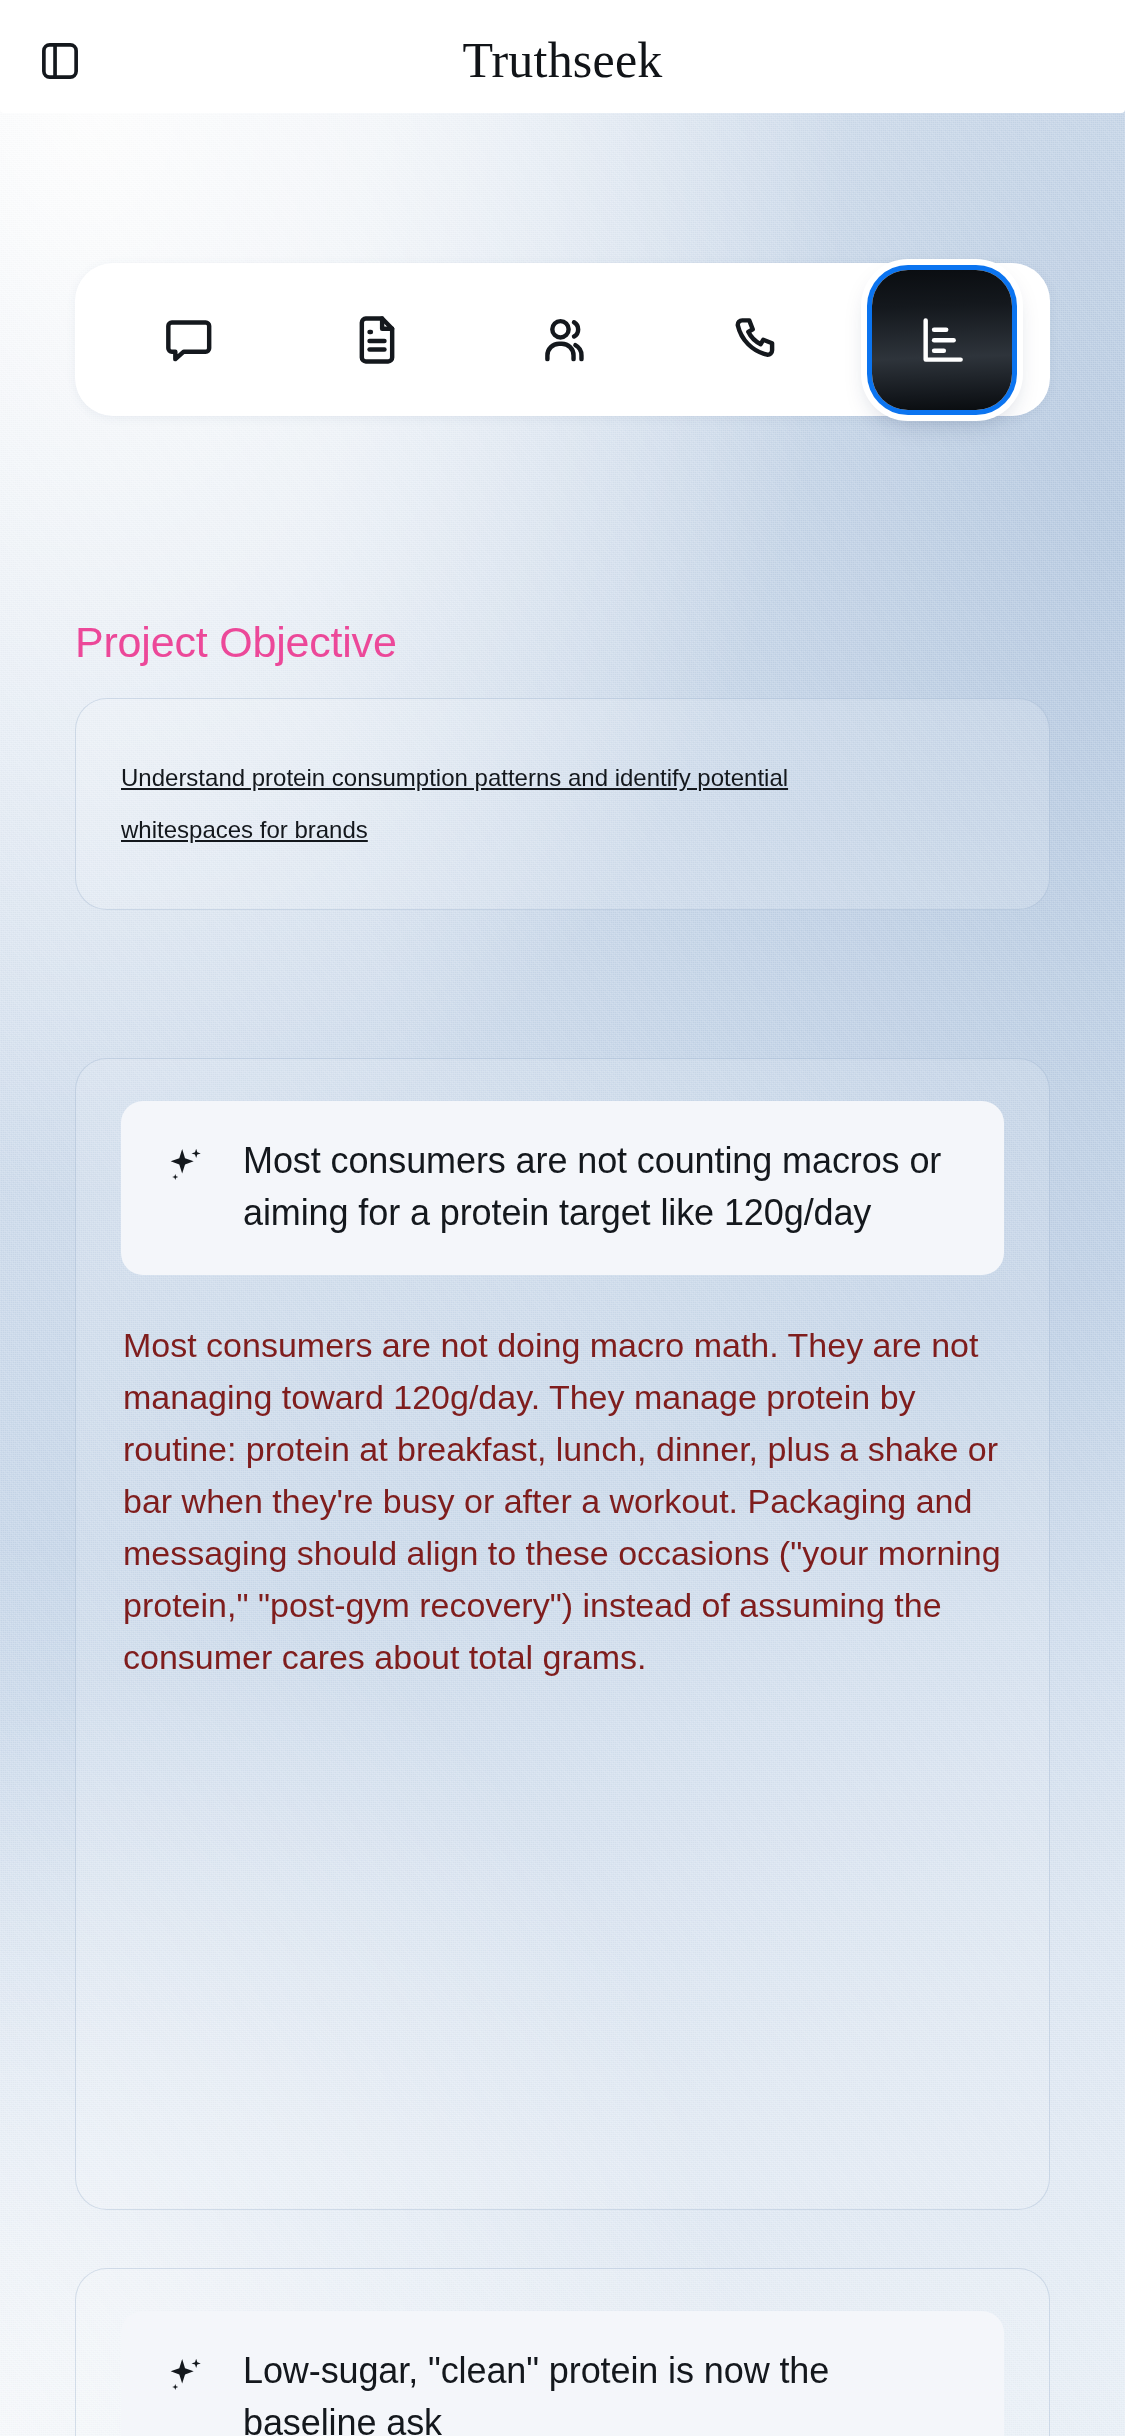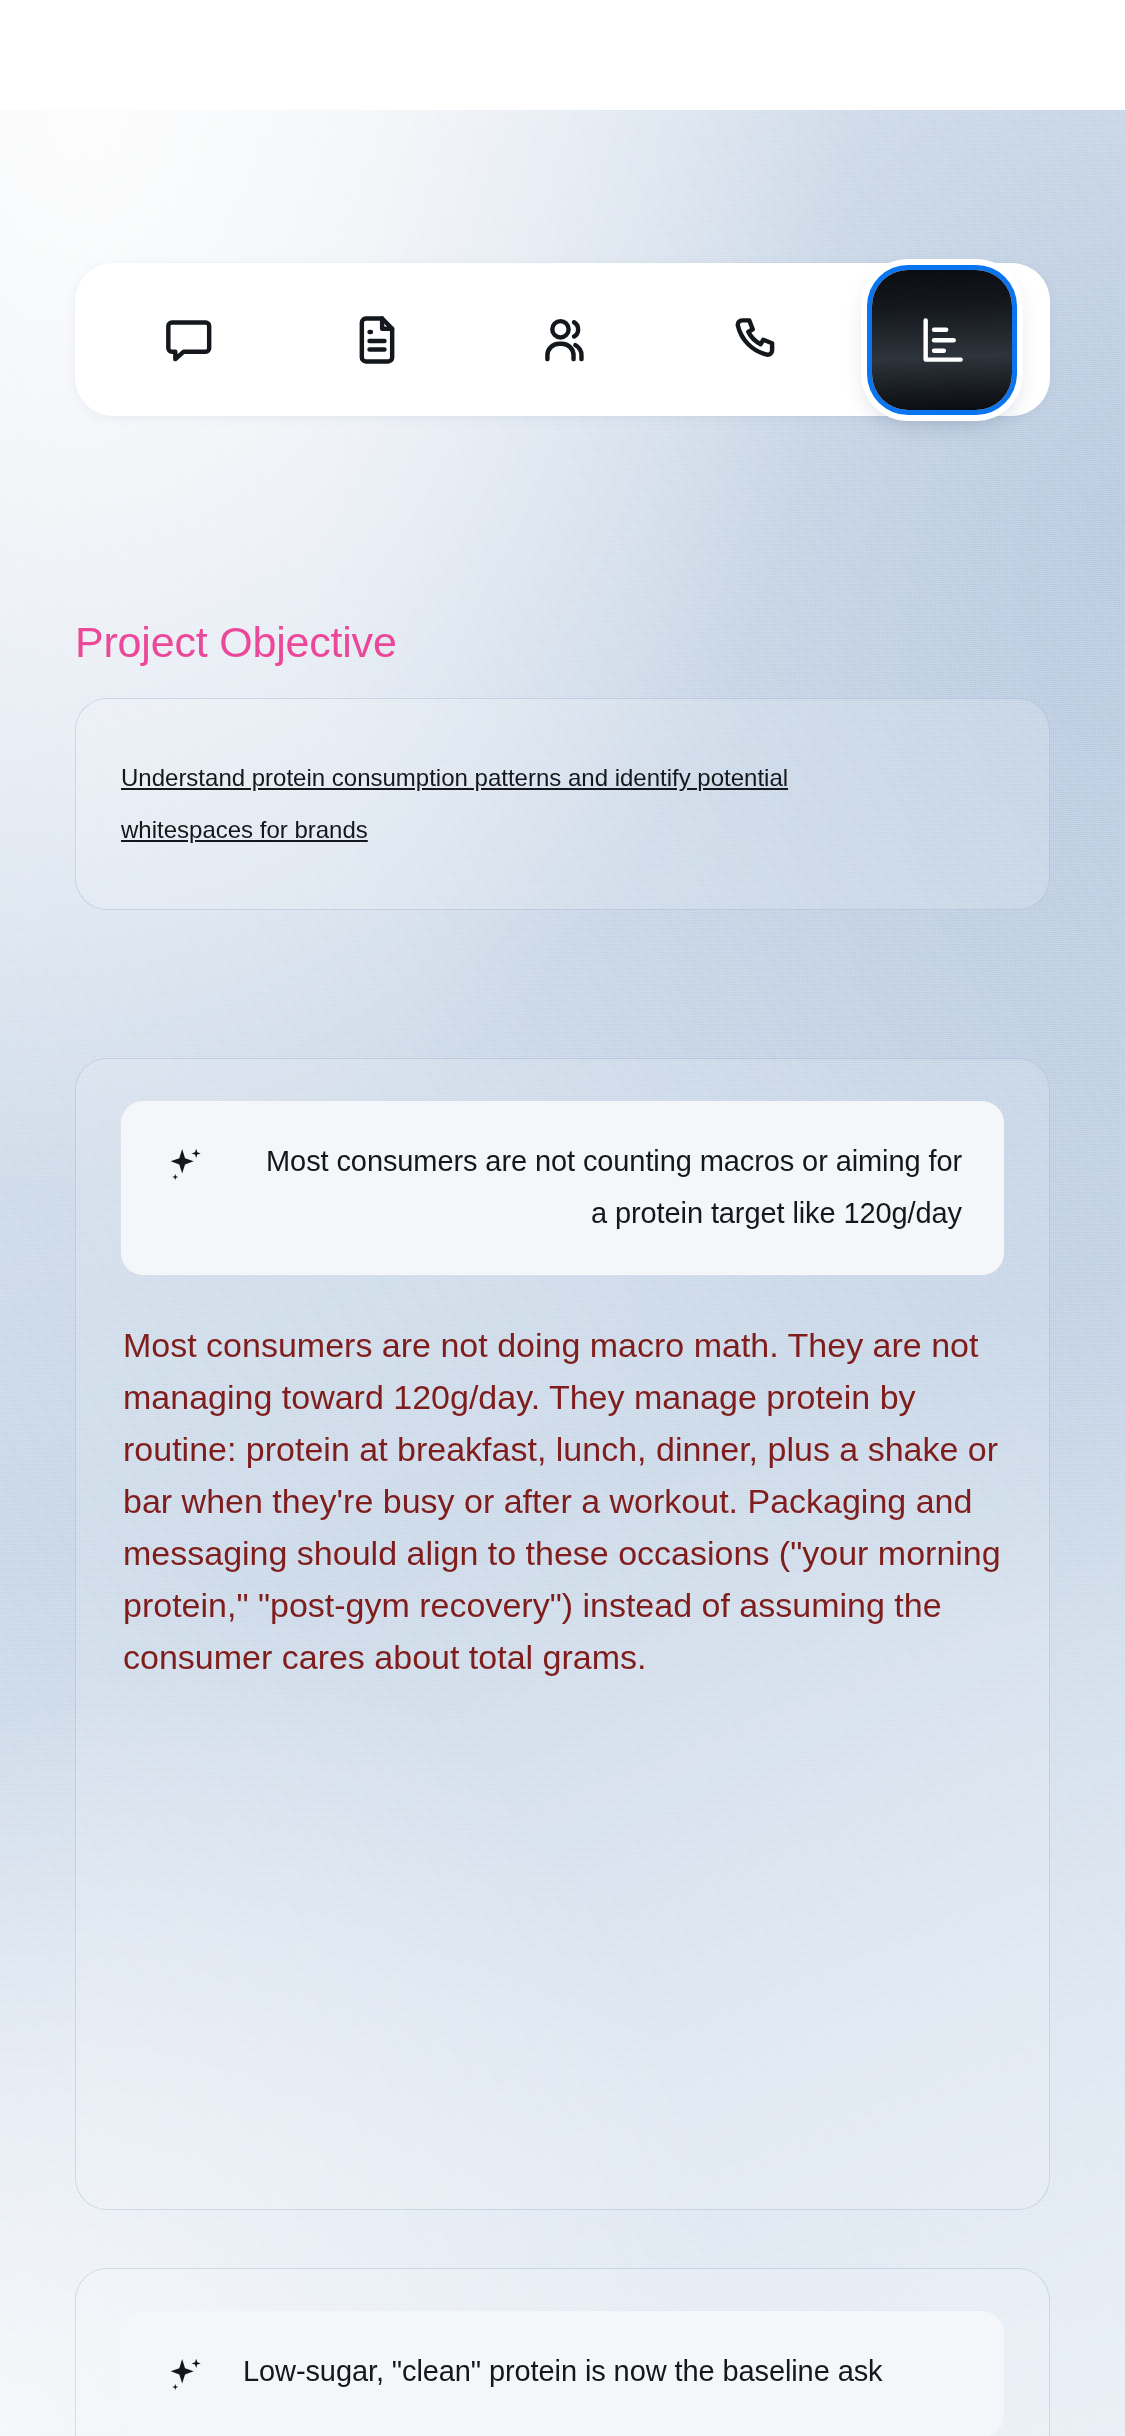--- a/index.html
+++ b/index.html
@@ -154,25 +154,24 @@
     display:flex;
     align-items:flex-start;
     gap:34px;
     margin-bottom:44px;
   }
   .sparkle-icon {
     flex:0 0 auto;
     margin-top:6px;
   }
   .insight-title {
-    font-size:29px;
+    font-size:36px;
     line-height:52px;
     color:#14181d;
     letter-spacing:-0.1px;
-    text-align:right;
   }
   .insight-body {
     font-size:34px;
     line-height:52px;
     color:#7f1d1d;
     padding:0 2px;
   }
 </style>
 </head>
 <body>
@@ -268,14 +267,25 @@
             <path d="M6.4 17.2 6.8 18.4 8 18.8 6.8 19.2 6.4 20.4 6 19.2 4.8 18.8 6 18.4Z"></path>
           </svg>
         </span>
         <div class="insight-title">Low-sugar, "clean" protein is now the baseline ask</div>
       </div>
 
     </div>
 
   </div>
 
+  <div id="topbar">
+    <div id="sidebar-toggle">
+      <span>
+        <svg width="44" height="44" viewBox="0 0 24 24" fill="none" stroke="#14181d" stroke-width="2" stroke-linecap="round" stroke-linejoin="round">
+          <rect x="3.2" y="3.2" width="17.6" height="17.6" rx="3.2"></rect>
+          <path d="M9.3 3.2v17.6"></path>
+        </svg>
+      </span>
+    </div>
+    <div id="app-title">Truthseek</div>
+  </div>
 
 </div>
 
 </body></html>

